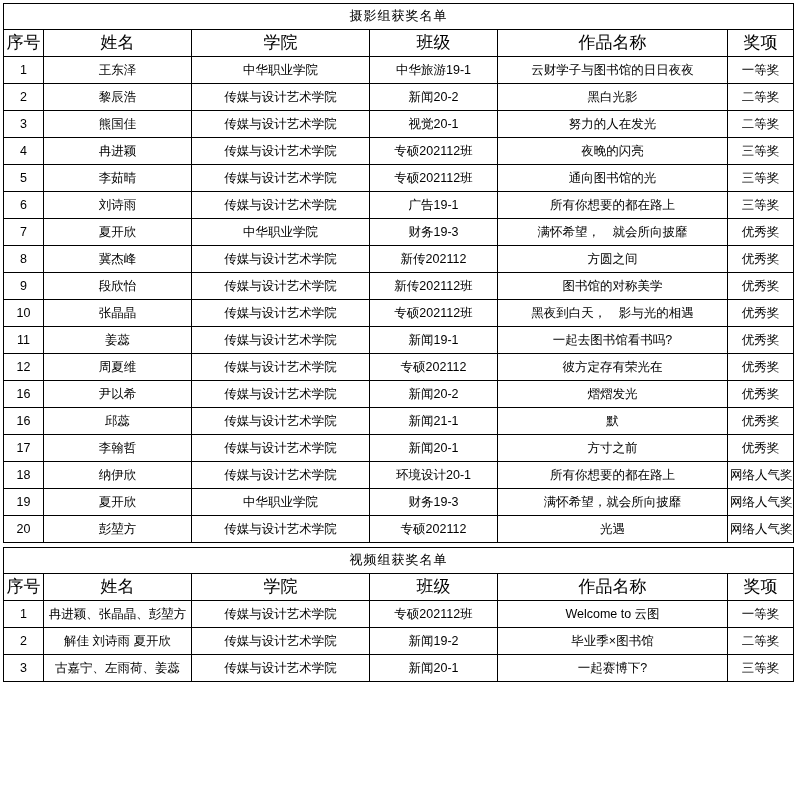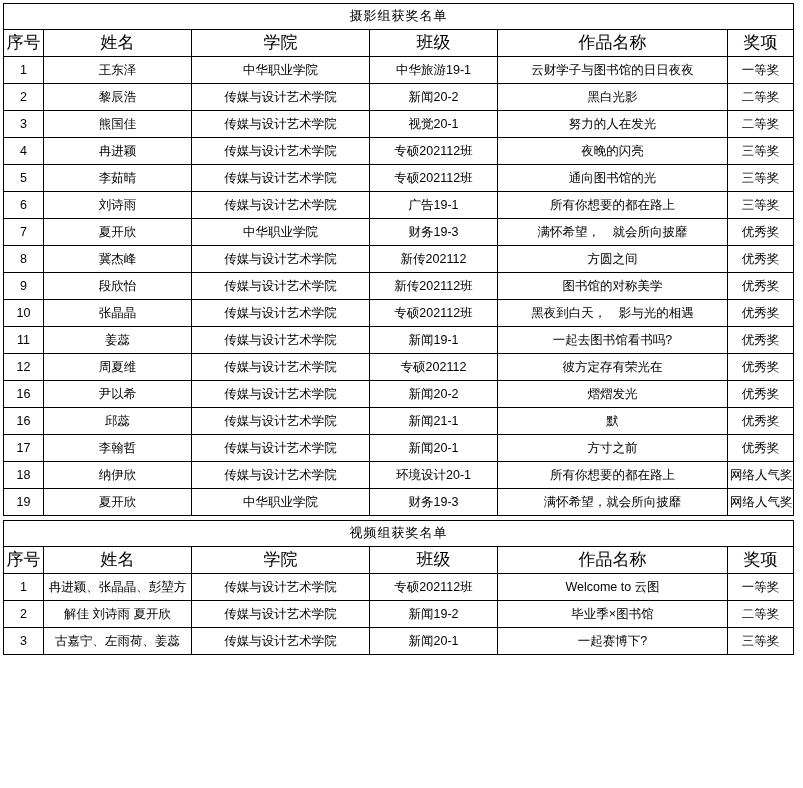--- a/index.html
+++ b/index.html
@@ -216,20 +216,28 @@
             <td class="prize-small">网络人气奖</td>
           </tr>
           <tr class="body-row">
             <td>19</td>
             <td>夏开欣</td>
             <td>中华职业学院</td>
             <td>财务19-3</td>
             <td>满怀希望，就会所向披靡</td>
             <td class="prize-small">网络人气奖</td>
           </tr>
+          <tr class="body-row">
+            <td>20</td>
+            <td>彭堃方</td>
+            <td>传媒与设计艺术学院</td>
+            <td>专硕202112</td>
+            <td>光遇</td>
+            <td class="prize-small">网络人气奖</td>
+          </tr>
         </tbody>
       </table>
       <table class="award-table">
         <colgroup>
           <col class="col-no">
           <col class="col-name">
           <col class="col-col">
           <col class="col-class">
           <col class="col-work">
           <col class="col-prize">

